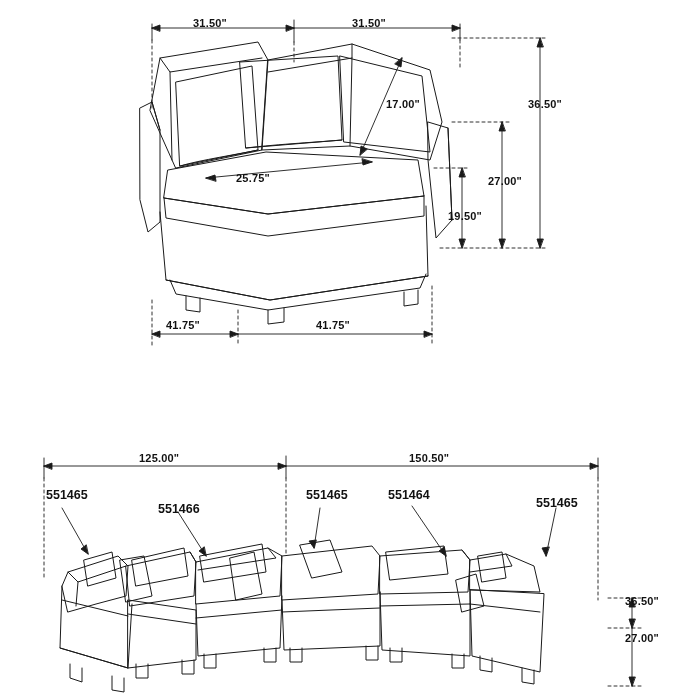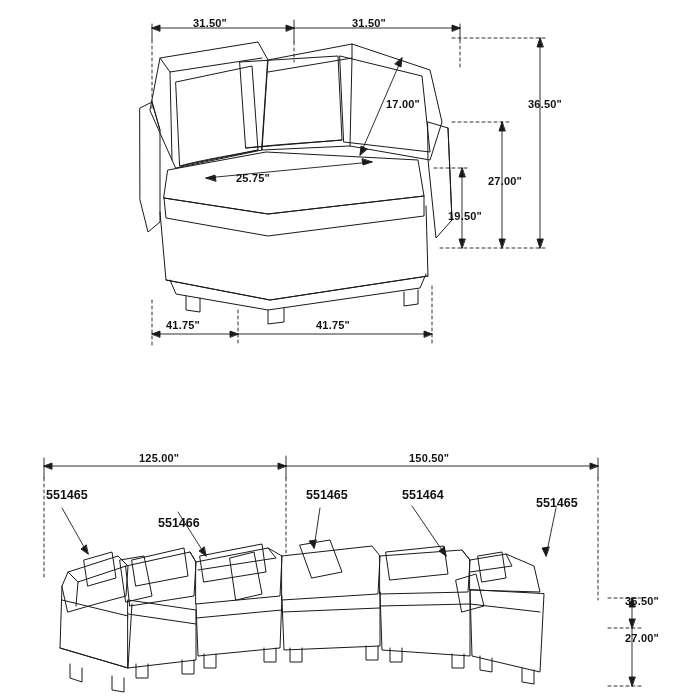--- a/index.html
+++ b/index.html
@@ -256,21 +256,21 @@
   <div class="dim-label" style="left:139px; top:452px;">125.00"</div>
 
   <div class="dim-label" style="left:409px; top:452px;">150.50"</div>
 
   <div class="dim-label" style="left:625px; top:595px;">36.50"</div>
 
   <div class="dim-label" style="left:625px; top:632px;">27.00"</div>
 
   <div class="code-label" style="left:46px; top:488px;">551465</div>
 
-  <div class="code-label" style="left:158px; top:502px;margin-top:14px;">551466</div>
+  <div class="code-label" style="left:158px; top:502px;">551466</div>
 
   <div class="code-label" style="left:306px; top:488px;">551465</div>
 
-  <div class="code-label" style="left:402px; top:488px;">551464</div>
+  <div class="code-label" style="left:388px; top:488px;">551464</div>
 
   <div class="code-label" style="left:536px; top:496px;">551465</div>
 
 </div>
 
 </body></html>

